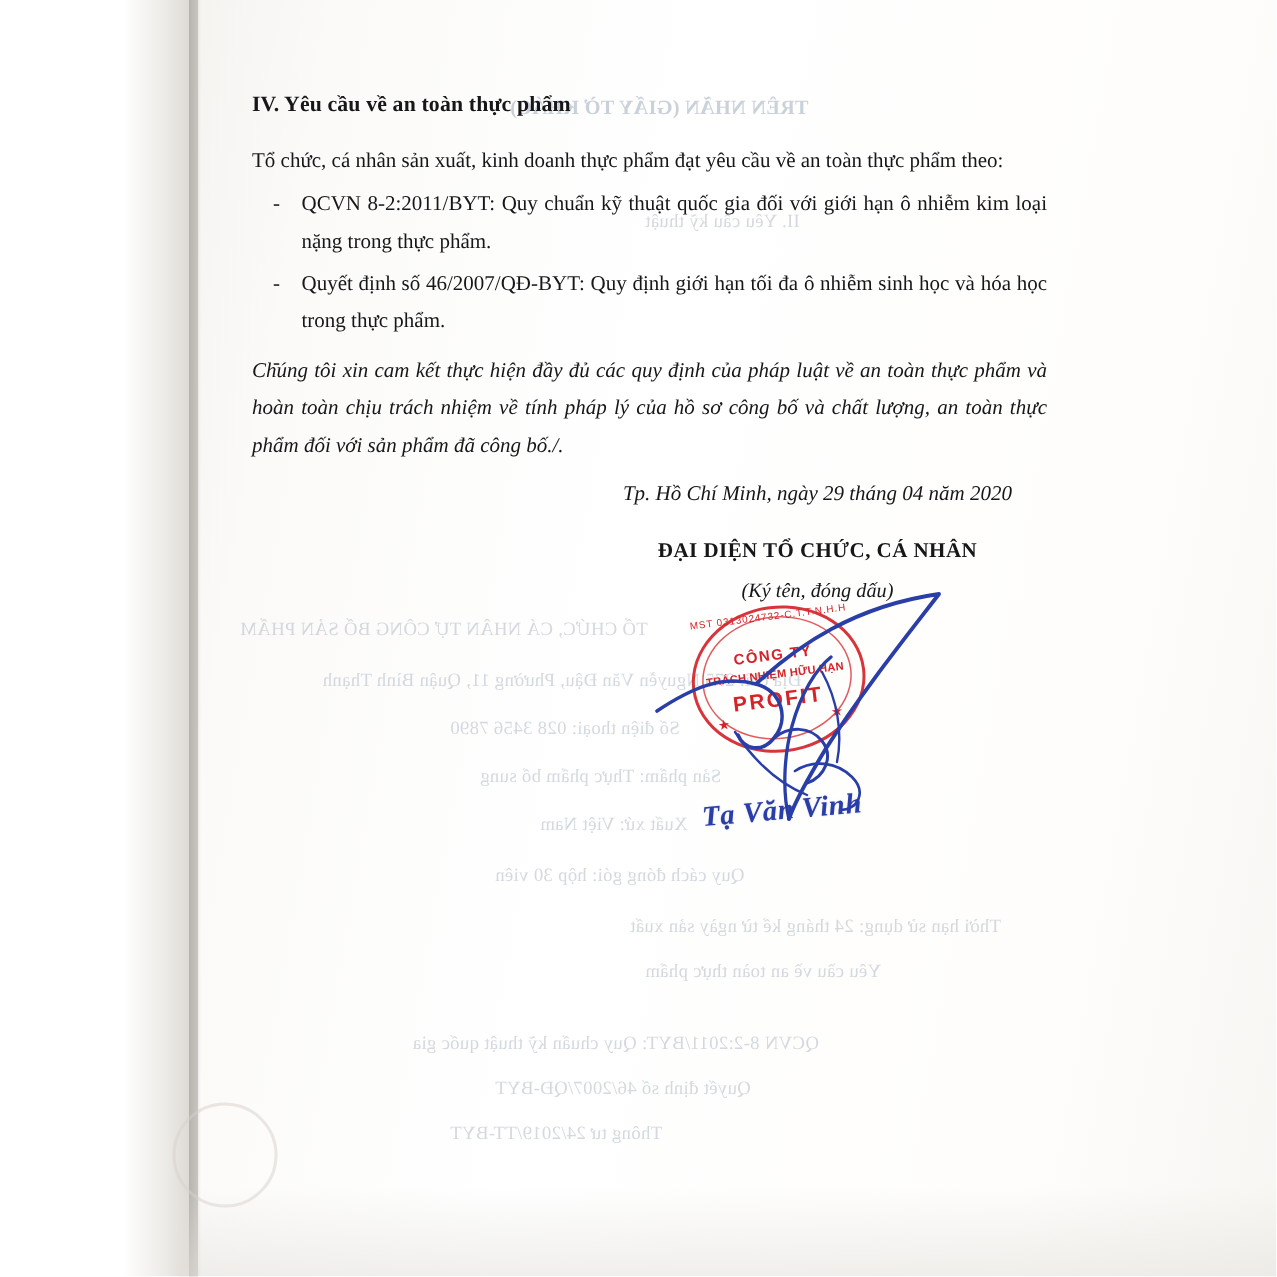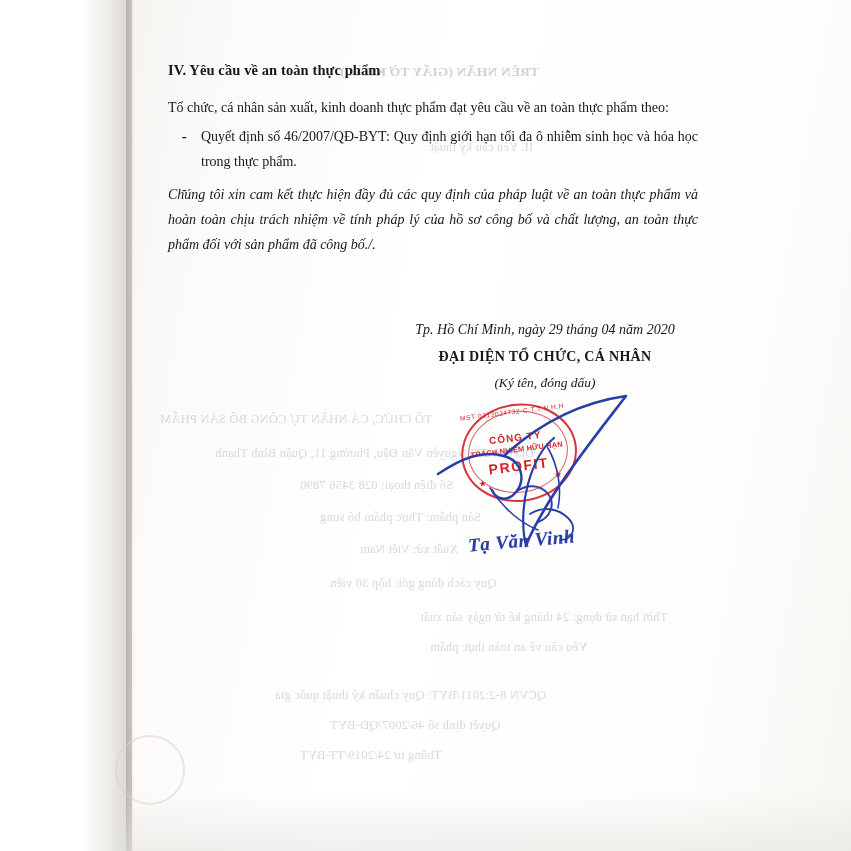--- a/index.html
+++ b/index.html
@@ -133,21 +133,21 @@
     color: #17171a;
   }
   #sign-date {
     font-style: italic;
     font-size: 14px;
     white-space: nowrap;
   }
   #sign-role {
     font-weight: bold;
     font-size: 14px;
-    margin-top: 11px;
+    margin-top: 22px;
     letter-spacing: .3px;
   }
   #sign-note {
     font-style: italic;
     font-size: 13.5px;
     margin-top: 10px;
   }
 
   
   #stamp {
@@ -277,20 +277,21 @@
 
   <div id="content">
 
     <h2 class="section-head">IV. Yêu cầu về an toàn thực phẩm</h2>
 
     <p class="para">Tổ chức, cá nhân sản xuất, kinh doanh thực phẩm đạt yêu cầu về an toàn thực phẩm theo:</p>
 
     <ul class="bullets">
       <li>
         <span class="dash">-</span>
+        <span>QCVN 8-2:2011/BYT: Quy chuẩn kỹ thuật quốc gia đối với giới hạn ô nhiễm kim loại nặng trong thực phẩm.</span>
       </li>
       <li>
         <span class="dash">-</span>
         <span>Quyết định số 46/2007/QĐ-BYT: Quy định giới hạn tối đa ô nhiễm sinh học và hóa học trong thực phẩm.</span>
       </li>
       <li>
         <span class="dash">-</span>
       </li>
     </ul>
 

